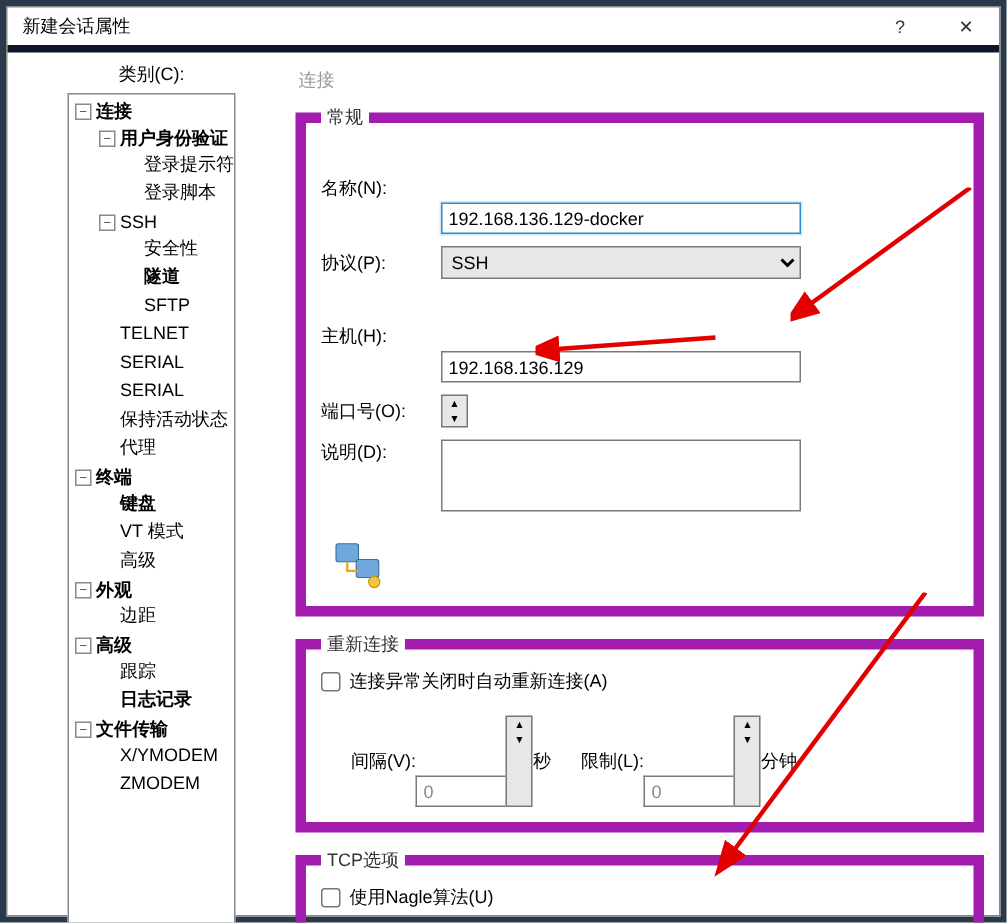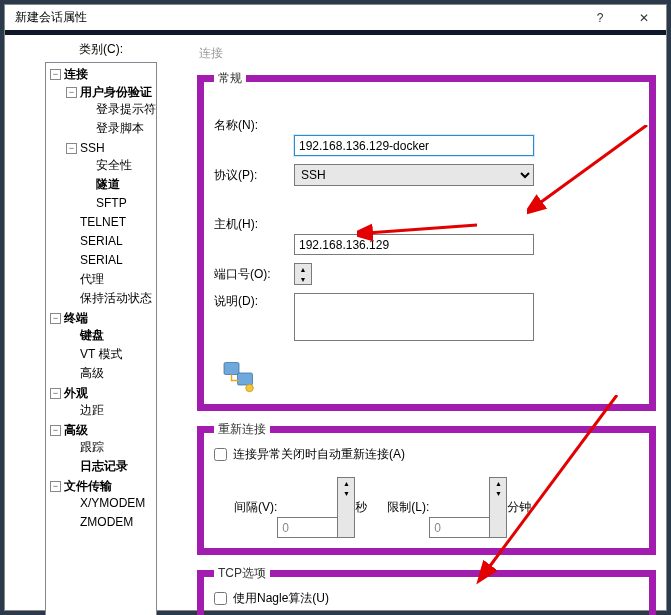--- a/index.html
+++ b/index.html
@@ -114,25 +114,25 @@
                   <li><span class="node">
                         <span class="noexp"></span>
                         <span>SERIAL</span>
                       </span></li>
                   <li><span class="node">
                         <span class="noexp"></span>
                         <span>SERIAL</span>
                       </span></li>
                   <li><span class="node">
                         <span class="noexp"></span>
+                        <span>保持活动状态</span>
+                      </span></li>
+                  <li><span class="node">
+                        <span class="noexp"></span>
                         <span>代理</span>
-                      </span></li>
-                  <li><span class="node">
-                        <span class="noexp"></span>
-                        <span>保持活动状态</span>
                       </span></li>
                 </ul>
               </li>
               <li><span class="node">
                     <span class="exp">−</span>
                     <span class="bold">终端</span>
                   </span>
                 <ul>
                   <li><span class="node">
                         <span class="noexp"></span>

